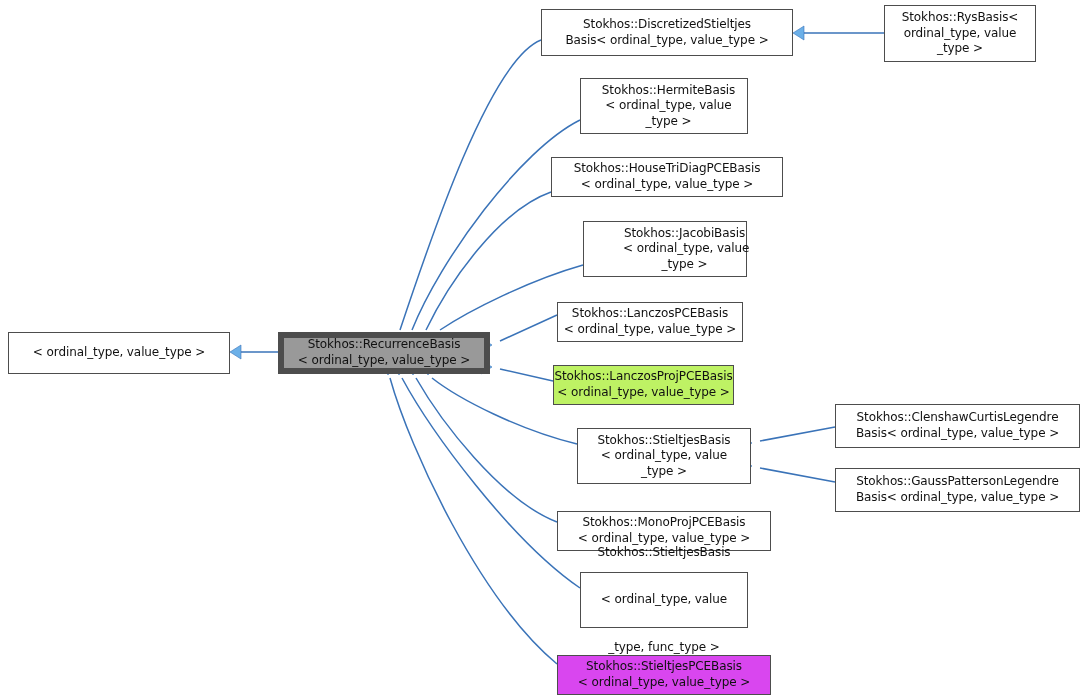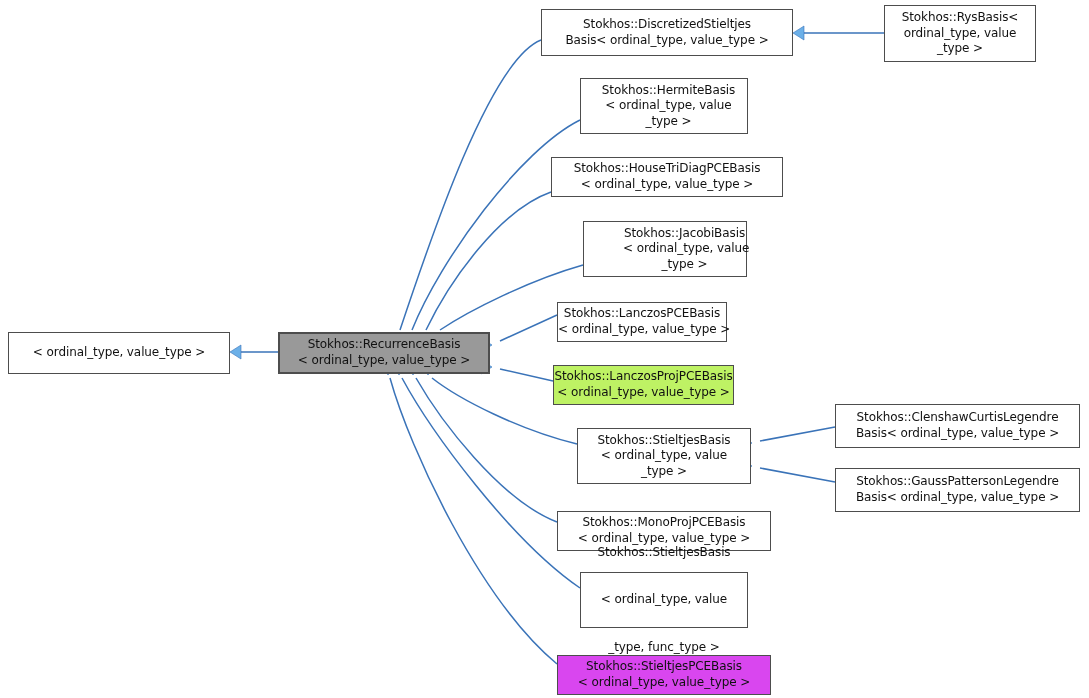--- a/index.html
+++ b/index.html
@@ -34,21 +34,21 @@
     text-align: center;
     display: flex;
     flex-direction: column;
     align-items: center;
     justify-content: center;
     white-space: pre;
     letter-spacing: -0.1px;
   }
   .node.highlight {
     background: #999999;
-    border: 2px solid #6d28d9;
+    border: 6px solid #6d28d9;
   }
   .node-label {
     display: block;
     width: 100%;
   }
 </style>
 </head>
 <body>
 
 <div id="diagram" style="background: rgb(255, 255, 255);">
@@ -82,21 +82,21 @@
       <path d="M 557 664 C 480 600, 410 450, 390 378" fill="none" stroke="#3a73b8" stroke-width="1.5"></path>
       <polygon points="388,375 381,364 395,364" fill="#6cb0e8" stroke="#3a73b8" stroke-width="0.6"></polygon>
     </svg>
 <div class="node" style="left: 8px; top: 332px; width: 222px; height: 42px; background: rgb(255, 255, 255); border-color: rgb(77, 77, 77); color: rgb(17, 17, 17);"><span class="node-label">&lt; ordinal_type, value_type &gt;</span></div>
     <div class="node highlight" style="left: 278px; top: 332px; width: 212px; height: 42px; background: rgb(153, 153, 153); border-color: rgb(77, 77, 77); color: rgb(17, 17, 17);"><span class="node-label">Stokhos::RecurrenceBasis</span><span class="node-label">&lt; ordinal_type, value_type &gt;</span></div>
     <div class="node" style="left: 541px; top: 9px; width: 252px; height: 47px; background: rgb(255, 255, 255); border-color: rgb(77, 77, 77); color: rgb(17, 17, 17);"><span class="node-label">Stokhos::DiscretizedStieltjes</span><span class="node-label">Basis&lt; ordinal_type, value_type &gt;</span></div>
     <div class="node" style="left: 884px; top: 5px; width: 152px; height: 57px; background: rgb(255, 255, 255); border-color: rgb(77, 77, 77); color: rgb(17, 17, 17);"><span class="node-label">Stokhos::RysBasis&lt;</span><span class="node-label">ordinal_type, value</span><span class="node-label">_type &gt;</span></div>
     <div class="node" style="left: 580px; top: 78px; width: 168px; height: 56px; background: rgb(255, 255, 255); border-color: rgb(77, 77, 77); color: rgb(17, 17, 17); padding-left: 9px;"><span class="node-label">Stokhos::HermiteBasis</span><span class="node-label">&lt; ordinal_type, value</span><span class="node-label">_type &gt;</span></div>
     <div class="node" style="left: 551px; top: 157px; width: 232px; height: 40px; background: rgb(255, 255, 255); border-color: rgb(77, 77, 77); color: rgb(17, 17, 17);"><span class="node-label">Stokhos::HouseTriDiagPCEBasis</span><span class="node-label">&lt; ordinal_type, value_type &gt;</span></div>
     <div class="node" style="left: 583px; top: 221px; width: 164px; height: 56px; background: rgb(255, 255, 255); border-color: rgb(77, 77, 77); color: rgb(17, 17, 17); padding-left: 39px;"><span class="node-label">Stokhos::JacobiBasis</span><span class="node-label">&lt; ordinal_type, value</span><span class="node-label">_type &gt;</span></div>
-    <div class="node" style="left: 557px; top: 302px; width: 170px; height: 40px; background: rgb(255, 255, 255); border-color: rgb(77, 77, 77); color: rgb(17, 17, 17);"><span class="node-label">Stokhos::LanczosPCEBasis</span><span class="node-label">&lt; ordinal_type, value_type &gt;</span></div>
+    <div class="node" style="left: 557px; top: 302px; width: 186px; height: 40px; background: rgb(255, 255, 255); border-color: rgb(77, 77, 77); color: rgb(17, 17, 17);"><span class="node-label">Stokhos::LanczosPCEBasis</span><span class="node-label">&lt; ordinal_type, value_type &gt;</span></div>
     <div class="node" style="left: 553px; top: 365px; width: 181px; height: 40px; background: #bef264; border-color: rgb(77, 77, 77); color: rgb(17, 17, 17);"><span class="node-label">Stokhos::LanczosProjPCEBasis</span><span class="node-label">&lt; ordinal_type, value_type &gt;</span></div>
     <div class="node" style="left: 577px; top: 428px; width: 174px; height: 56px; background: rgb(255, 255, 255); border-color: rgb(77, 77, 77); color: rgb(17, 17, 17);"><span class="node-label">Stokhos::StieltjesBasis</span><span class="node-label">&lt; ordinal_type, value</span><span class="node-label">_type &gt;</span></div>
     <div class="node" style="left: 835px; top: 404px; width: 245px; height: 44px; background: rgb(255, 255, 255); border-color: rgb(77, 77, 77); color: rgb(17, 17, 17);"><span class="node-label">Stokhos::ClenshawCurtisLegendre</span><span class="node-label">Basis&lt; ordinal_type, value_type &gt;</span></div>
     <div class="node" style="left: 835px; top: 468px; width: 245px; height: 44px; background: rgb(255, 255, 255); border-color: rgb(77, 77, 77); color: rgb(17, 17, 17);"><span class="node-label">Stokhos::GaussPattersonLegendre</span><span class="node-label">Basis&lt; ordinal_type, value_type &gt;</span></div>
     <div class="node" style="left: 557px; top: 511px; width: 214px; height: 40px; background: rgb(255, 255, 255); border-color: rgb(77, 77, 77); color: rgb(17, 17, 17);"><span class="node-label">Stokhos::MonoProjPCEBasis</span><span class="node-label">&lt; ordinal_type, value_type &gt;</span></div>
     <div class="node" style="left: 580px; top: 572px; width: 168px; height: 56px; background: rgb(255, 255, 255); border-color: rgb(77, 77, 77); color: rgb(17, 17, 17); gap: 32px;"><span class="node-label">Stokhos::StieltjesBasis</span><span class="node-label">&lt; ordinal_type, value</span><span class="node-label">_type, func_type &gt;</span></div>
     <div class="node" style="left: 557px; top: 655px; width: 214px; height: 40px; background: #d946ef; border-color: rgb(77, 77, 77); color: rgb(17, 17, 17);"><span class="node-label">Stokhos::StieltjesPCEBasis</span><span class="node-label">&lt; ordinal_type, value_type &gt;</span></div>
   </div>
 
 </body></html>

